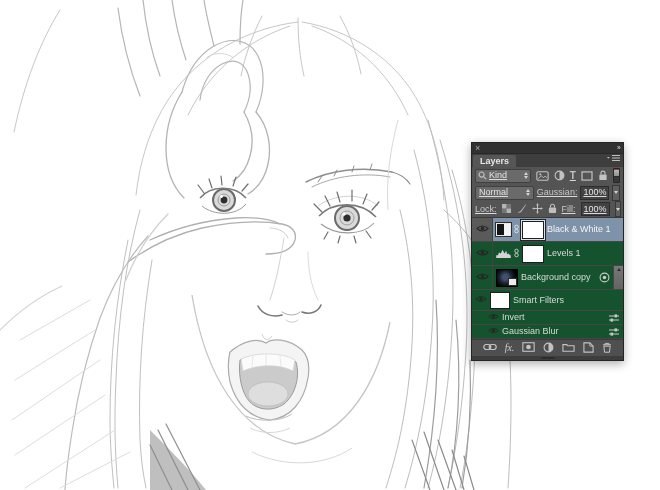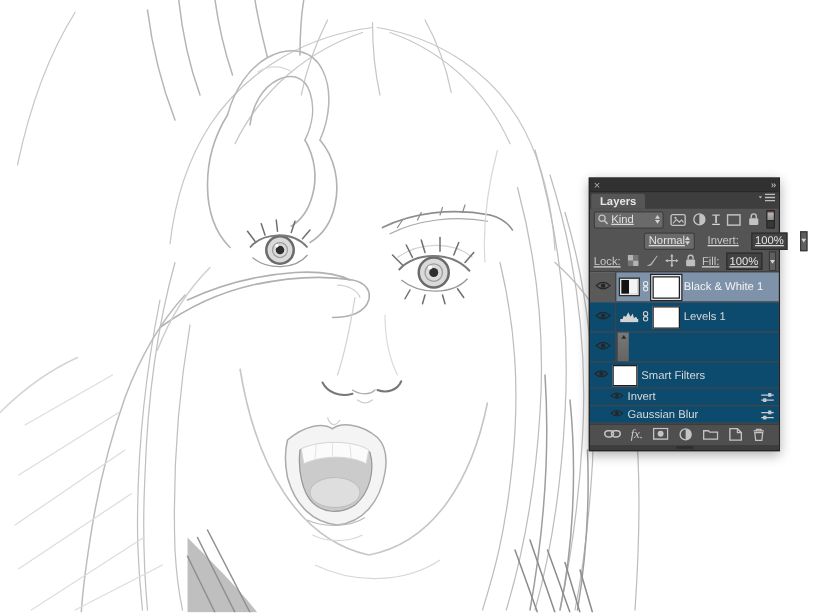--- a/index.html
+++ b/index.html
@@ -25,34 +25,34 @@
   .kind-select{width:58px;height:12px;background:#6a6a6a;border:1px solid #404040;border-radius:2px;
     display:flex;align-items:center;gap:2px;padding:0 2px;color:#e3e3e3;}
   .ud{display:flex;flex-direction:column;gap:1px;margin-left:auto}
   .tri-u{width:0;height:0;border-left:2.5px solid transparent;border-right:2.5px solid transparent;border-bottom:3px solid #d3d3d3}
   .tri-d{width:0;height:0;border-left:2.5px solid transparent;border-right:2.5px solid transparent;border-top:3px solid #d3d3d3}
   .ficon{display:flex;align-items:center;justify-content:center;color:#c3c3c3}
   .toggle{width:6px;height:13px;background:#383838;border:1px solid #262626;border-radius:1px;
     margin-left:auto;display:flex;flex-direction:column;}
   .toggle .knob{height:6px;background:linear-gradient(#b9b9b9,#8f8f8f);border-bottom:1px solid #2b2b2b;}
   .toggle .tip{height:1px;background:#8e3b36;}
-  .blend-row{height:17px;gap:10px;margin-left:40px;}
+  .blend-row{height:17px;gap:3px;}
   .select{height:12px;background:#6a6a6a;border:1px solid #404040;border-radius:2px;
     display:flex;align-items:center;padding:0 3px;color:#e3e3e3;}
   .blend-select{width:82px;}
   .lbl{color:#c8c8c8;}
   .valbox{width:28px;height:12px;background:#424242;border:1px solid #2c2c2c;
     display:flex;align-items:center;justify-content:flex-end;padding:0 2px;color:#e6e6e6;}
   .ddbtn{width:9px;height:14px;background:#5f5f5f;border:1px solid #383838;
     display:flex;align-items:center;justify-content:center;}
   .lock-row{height:16px;gap:5px;}
   .lockicons{display:flex;align-items:center;gap:5px;color:#bfbfbf}
 
   .layers{border-top:1px solid #3a3a3a;}
-  .lrow{display:flex;align-items:stretch;border-bottom:1px solid #464646;background:#0c4a6e;}
+  .lrow{display:flex;align-items:stretch;border-bottom:1px solid #464646;background:#14532d;}
   .lrow.sel{background:#7e92a9;color:#f4f4f4;}
   .h23{height:23px}.h20{height:20px}.h13{height:13px}
   .eyecell{width:20px;flex:none;border-right:1px solid #434343;display:flex;align-items:center;justify-content:center;}
   .lbody{display:flex;align-items:center;gap:3px;padding:0 3px;flex:1;min-width:0;}
   .dark{color:#262626}
   .lname{white-space:nowrap;overflow:hidden;}
   .bwicon{width:13px;height:11px;background:linear-gradient(90deg,#141414 50%,#f4f4f4 50%);
     border:1px solid #e9e9e9;outline:1px solid #2e2e2e;flex:none;}
   .thumb{width:20px;height:16px;background:#fff;border:1px solid #1e1e1e;flex:none;position:relative;}
   .sel-ring{box-shadow:0 0 0 1px #dde3ea,0 0 0 2px #22262b;}
@@ -381,21 +381,21 @@
     </div>
 
     <div class="row blend-row">
       <div class="select blend-select">
         <span>Normal</span>
         <span class="ud">
             <i class="tri-u"></i>
             <i class="tri-d"></i>
           </span>
       </div>
-      <span class="lbl">Invert:</span>
+      <span class="lbl">Gaussian:</span>
       <div class="valbox">
         <span>100%</span>
       </div>
       <div class="ddbtn">
           <i class="tri-d"></i>
         </div>
     </div>
 
     <div class="row lock-row">
       <span class="lbl">Lock:</span>
@@ -456,20 +456,31 @@
           <span class="thumb"></span>
           <span class="lname">Levels 1</span>
         </div>
       </div>
 
       <div class="lrow h23">
         <div class="eyecell">
           <span class="dark"><svg width="13" height="9">
                 <use href="#s-eye"></use>
               </svg></span>
+        </div>
+        <div class="lbody">
+          <span class="thumb darkimg">
+              <i class="sobadge"></i>
+            </span>
+          <span class="lname">Background copy</span>
+          <span class="r-icon">
+              <svg width="11" height="11">
+                <use href="#s-sfbadge"></use>
+              </svg>
+            </span>
         </div>
         <div class="strip">
             <i class="tri-u"></i>
           </div>
       </div>
 
       <div class="lrow h20">
         <div class="lbody indent1">
           <span class="dark"><svg width="12" height="8">
                 <use href="#s-eye"></use>

